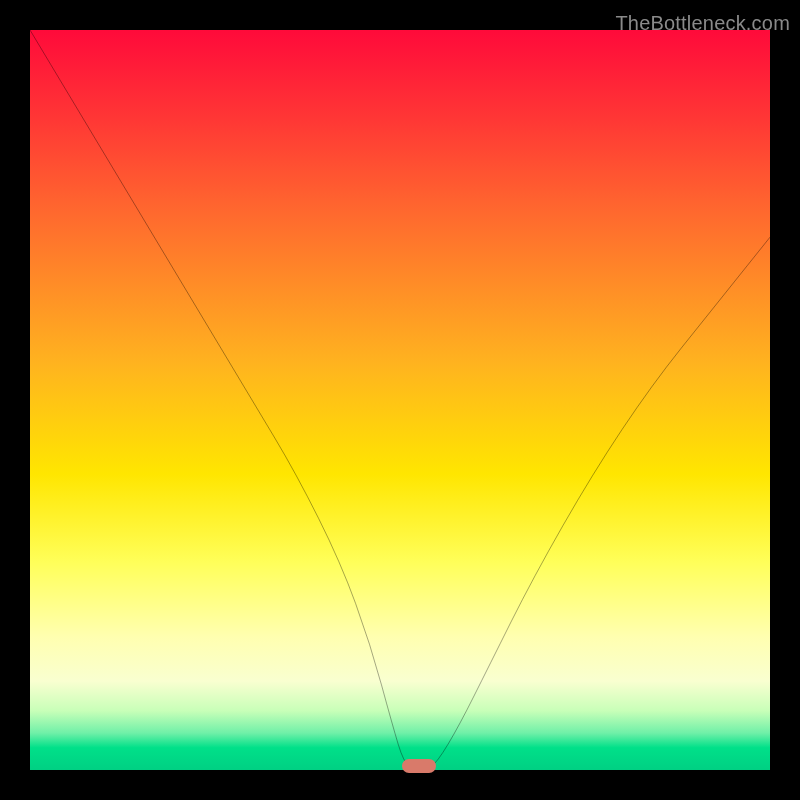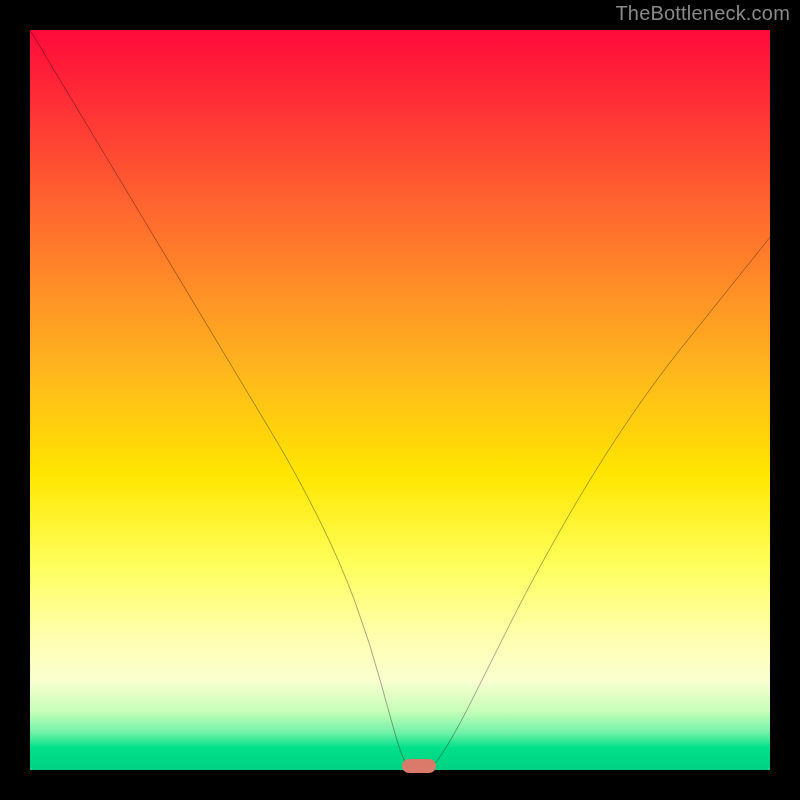--- a/index.html
+++ b/index.html
@@ -48,21 +48,21 @@
   .marker {
     position: absolute;
     width: 34px;
     height: 14px;
     border-radius: 7px;
     background: #d97a6a;
     transform: translate(-50%, -50%);
   }
   .watermark {
     position: absolute;
-    top: 2px;
+    top: 12px;
     right: 10px;
     color: #8a8a8a;
     font-size: 20px;
     font-weight: 500;
     letter-spacing: 0.2px;
   }
 </style>
 </head>
 <body>
 

